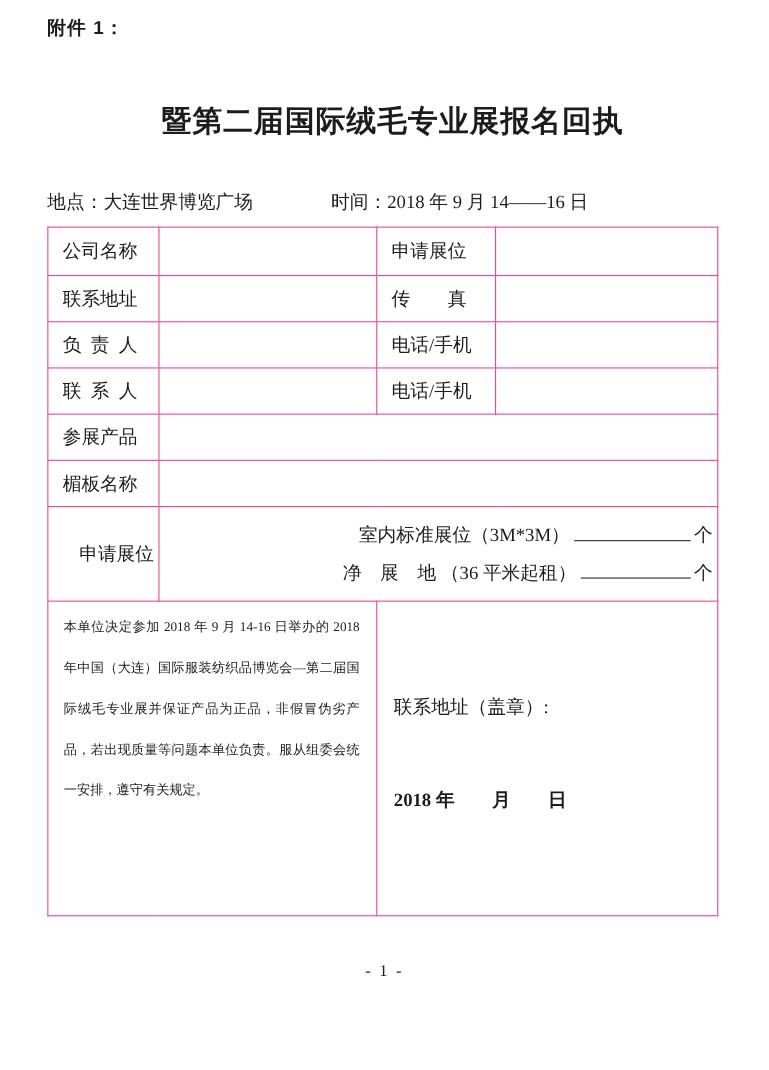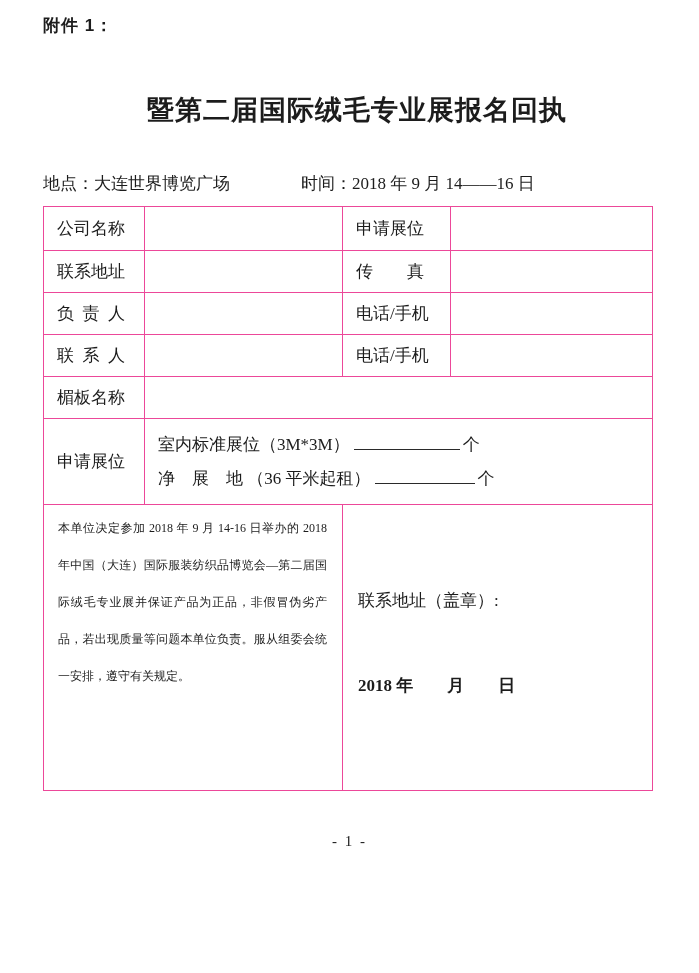--- a/index.html
+++ b/index.html
@@ -48,21 +48,21 @@
   table.form td {
     border: 1px solid #ec4899;
     font-size: 17px;
     padding: 0 4px 0 13px;
     vertical-align: middle;
     overflow: hidden;
   }
   .label { white-space: pre; }
   tr.r-std td { height: 41px; }
   tr.r-first td { height: 43px; }
-  tr.r-booth td { height: 85px; }
+  tr.r-booth td { height: 85px; text-align: right; }
   tr.r-bottom td { height: 280px; }
   .booth-line {
     line-height: 34px;
     white-space: pre;
   }
   .blank {
     display: inline-block;
     border-bottom: 1px solid #2a2a2a;
     height: 15px;
     vertical-align: baseline;
@@ -143,20 +143,24 @@
         <td class="label">电话/手机</td>
         <td></td>
       </tr>
       <tr class="r-std">
         <td class="label">联  系  人</td>
         <td></td>
         <td class="label">电话/手机</td>
         <td></td>
       </tr>
       <tr class="r-std">
+        <td class="label">参展产品</td>
+        <td colspan="3"></td>
+      </tr>
+      <tr class="r-std">
         <td class="label">楣板名称</td>
         <td colspan="3"></td>
       </tr>
       <tr class="r-booth">
         <td class="label">申请展位</td>
         <td colspan="3">
           <div class="booth-line"><span>室内标准展位（3M*3M）</span><span class="blank blank-1"></span><span>个</span></div>
           <div class="booth-line"><span>净　展　地 （36 平米起租）</span><span class="blank blank-2"></span><span>个</span></div>
         </td>
       </tr>

